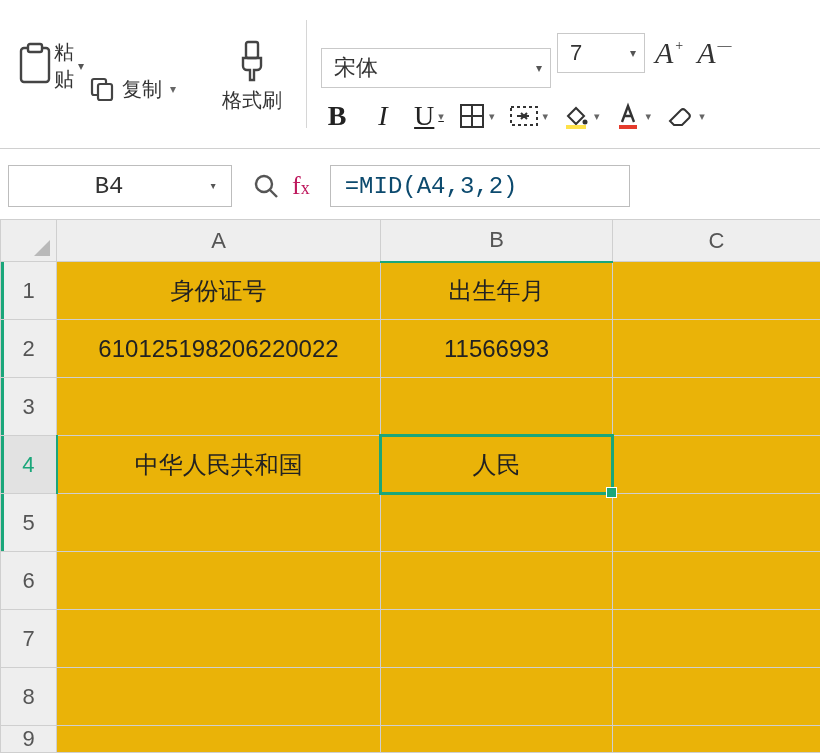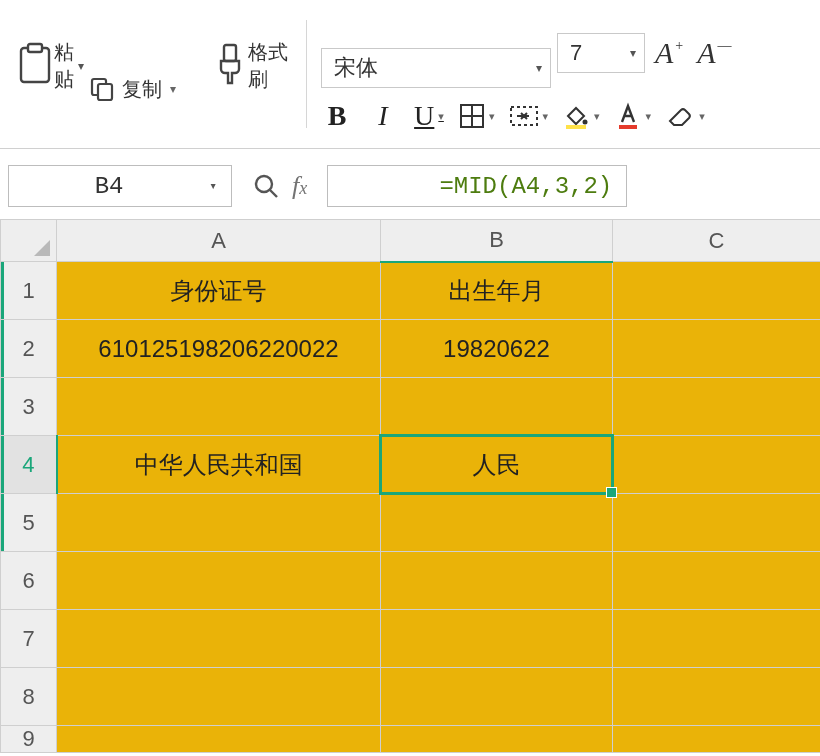--- a/index.html
+++ b/index.html
@@ -44,21 +44,21 @@
     align-items: center;
     gap: 6px;
     font-size: 20px;
     color:#333;
     padding: 4px 6px;
     cursor: pointer;
   }
   .cut-btn .ic, .copy-btn .ic { width:28px; height:28px; display:inline-flex; align-items:center; justify-content:center; }
 
   .fmt-btn {
-    display:flex; flex-direction:row; align-items:center; justify-content:flex-end;
+    display:flex; flex-direction:column; align-items:center; justify-content:flex-end;
     width:80px; height:100px; cursor:pointer;
   }
   .fmt-btn .lbl { font-size:20px; color:#333; margin-top:4px; display:flex; align-items:center;}
 
   .vsep {
     width: 1px;
     background: #d6d6d6;
     margin: 6px 14px;
   }
 
@@ -125,24 +125,23 @@
   .fx-icon {
     display:flex; align-items:center; gap:12px;
     color:#444;
   }
   .formula-input {
     border:1px solid #bdbdbd;
     height:42px;
     font-size:24px;
     padding: 16px 14px;
     font-family: "Courier New", monospace;
-    color:#4d7c0f;
+    color:#0c4a6e;
     display:flex; align-items:center;
     min-width:300px;
-    justify-content:flex-end;
   }
 
   
   .sheet {
     user-select:none;
   }
   .grid {
     border-collapse:collapse;
     table-layout:fixed;
     width:820px;
@@ -345,21 +344,21 @@
     <span class="tri">▾</span>
   </div>
 
   <div class="fx-icon">
     <span>
       <svg width="28" height="28" viewBox="0 0 28 28">
         <circle cx="12" cy="12" r="8" fill="none" stroke="#555" stroke-width="2.4"></circle>
         <line x1="18" y1="18" x2="25" y2="25" stroke="#555" stroke-width="2.4"></line>
       </svg>
     </span>
-    <span style="font-style:italic;font-family:Georgia,serif;font-size:26px;color:#737373;">f<span style="font-size:18px;">x</span></span>
+    <span style="font-family:Georgia,serif;font-size:26px;color:#be185d;">f<span style="font-size:18px;">x</span></span>
   </div>
 
   <div class="formula-input">
     <span>=MID(A4,3,2)</span>
   </div>
 </div>
 
 <div class="sheet">
   <table class="grid">
     <colgroup>
@@ -379,21 +378,21 @@
     <tbody>
       <tr class="r1 marked">
         <th>1</th>
         <td>身份证号</td>
         <td>出生年月</td>
         <td></td>
       </tr>
       <tr class="marked">
         <th>2</th>
         <td class="num">610125198206220022</td>
-        <td class="num">19820622</td>
+        <td class="num">11566993</td>
         <td></td>
       </tr>
       <tr class="marked">
         <th>3</th>
         <td></td>
         <td></td>
         <td></td>
       </tr>
       <tr class="active-row marked">
         <th>4</th>

